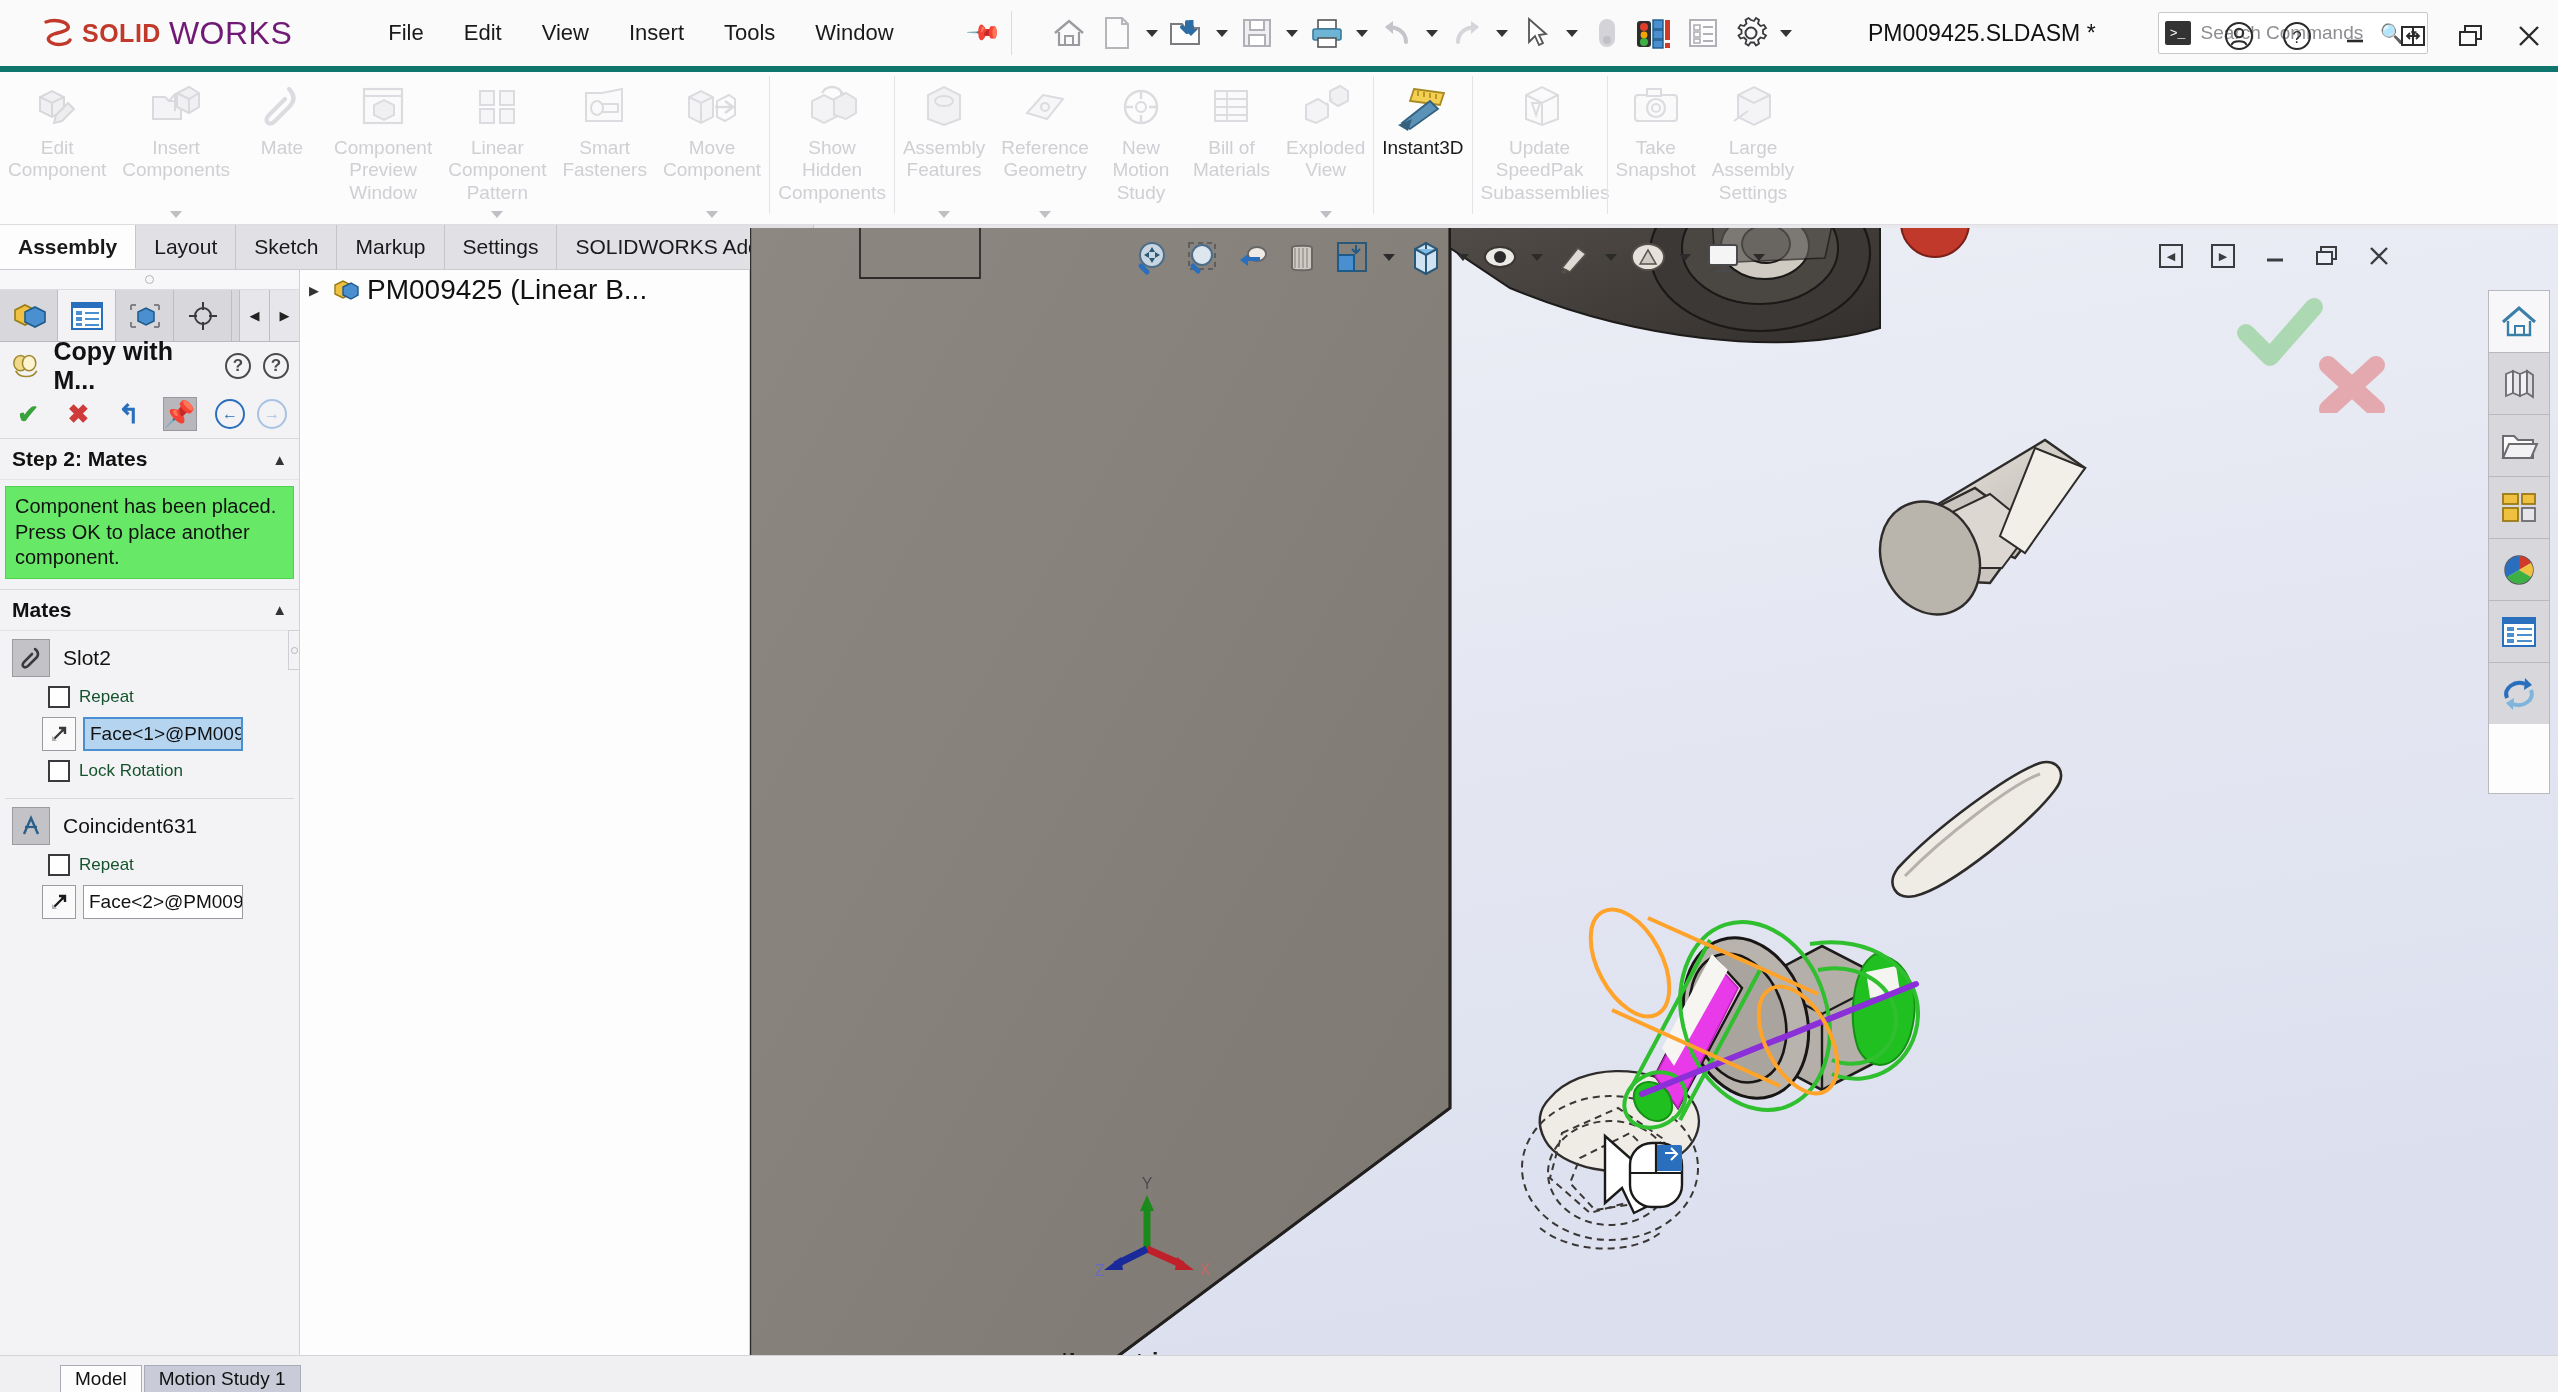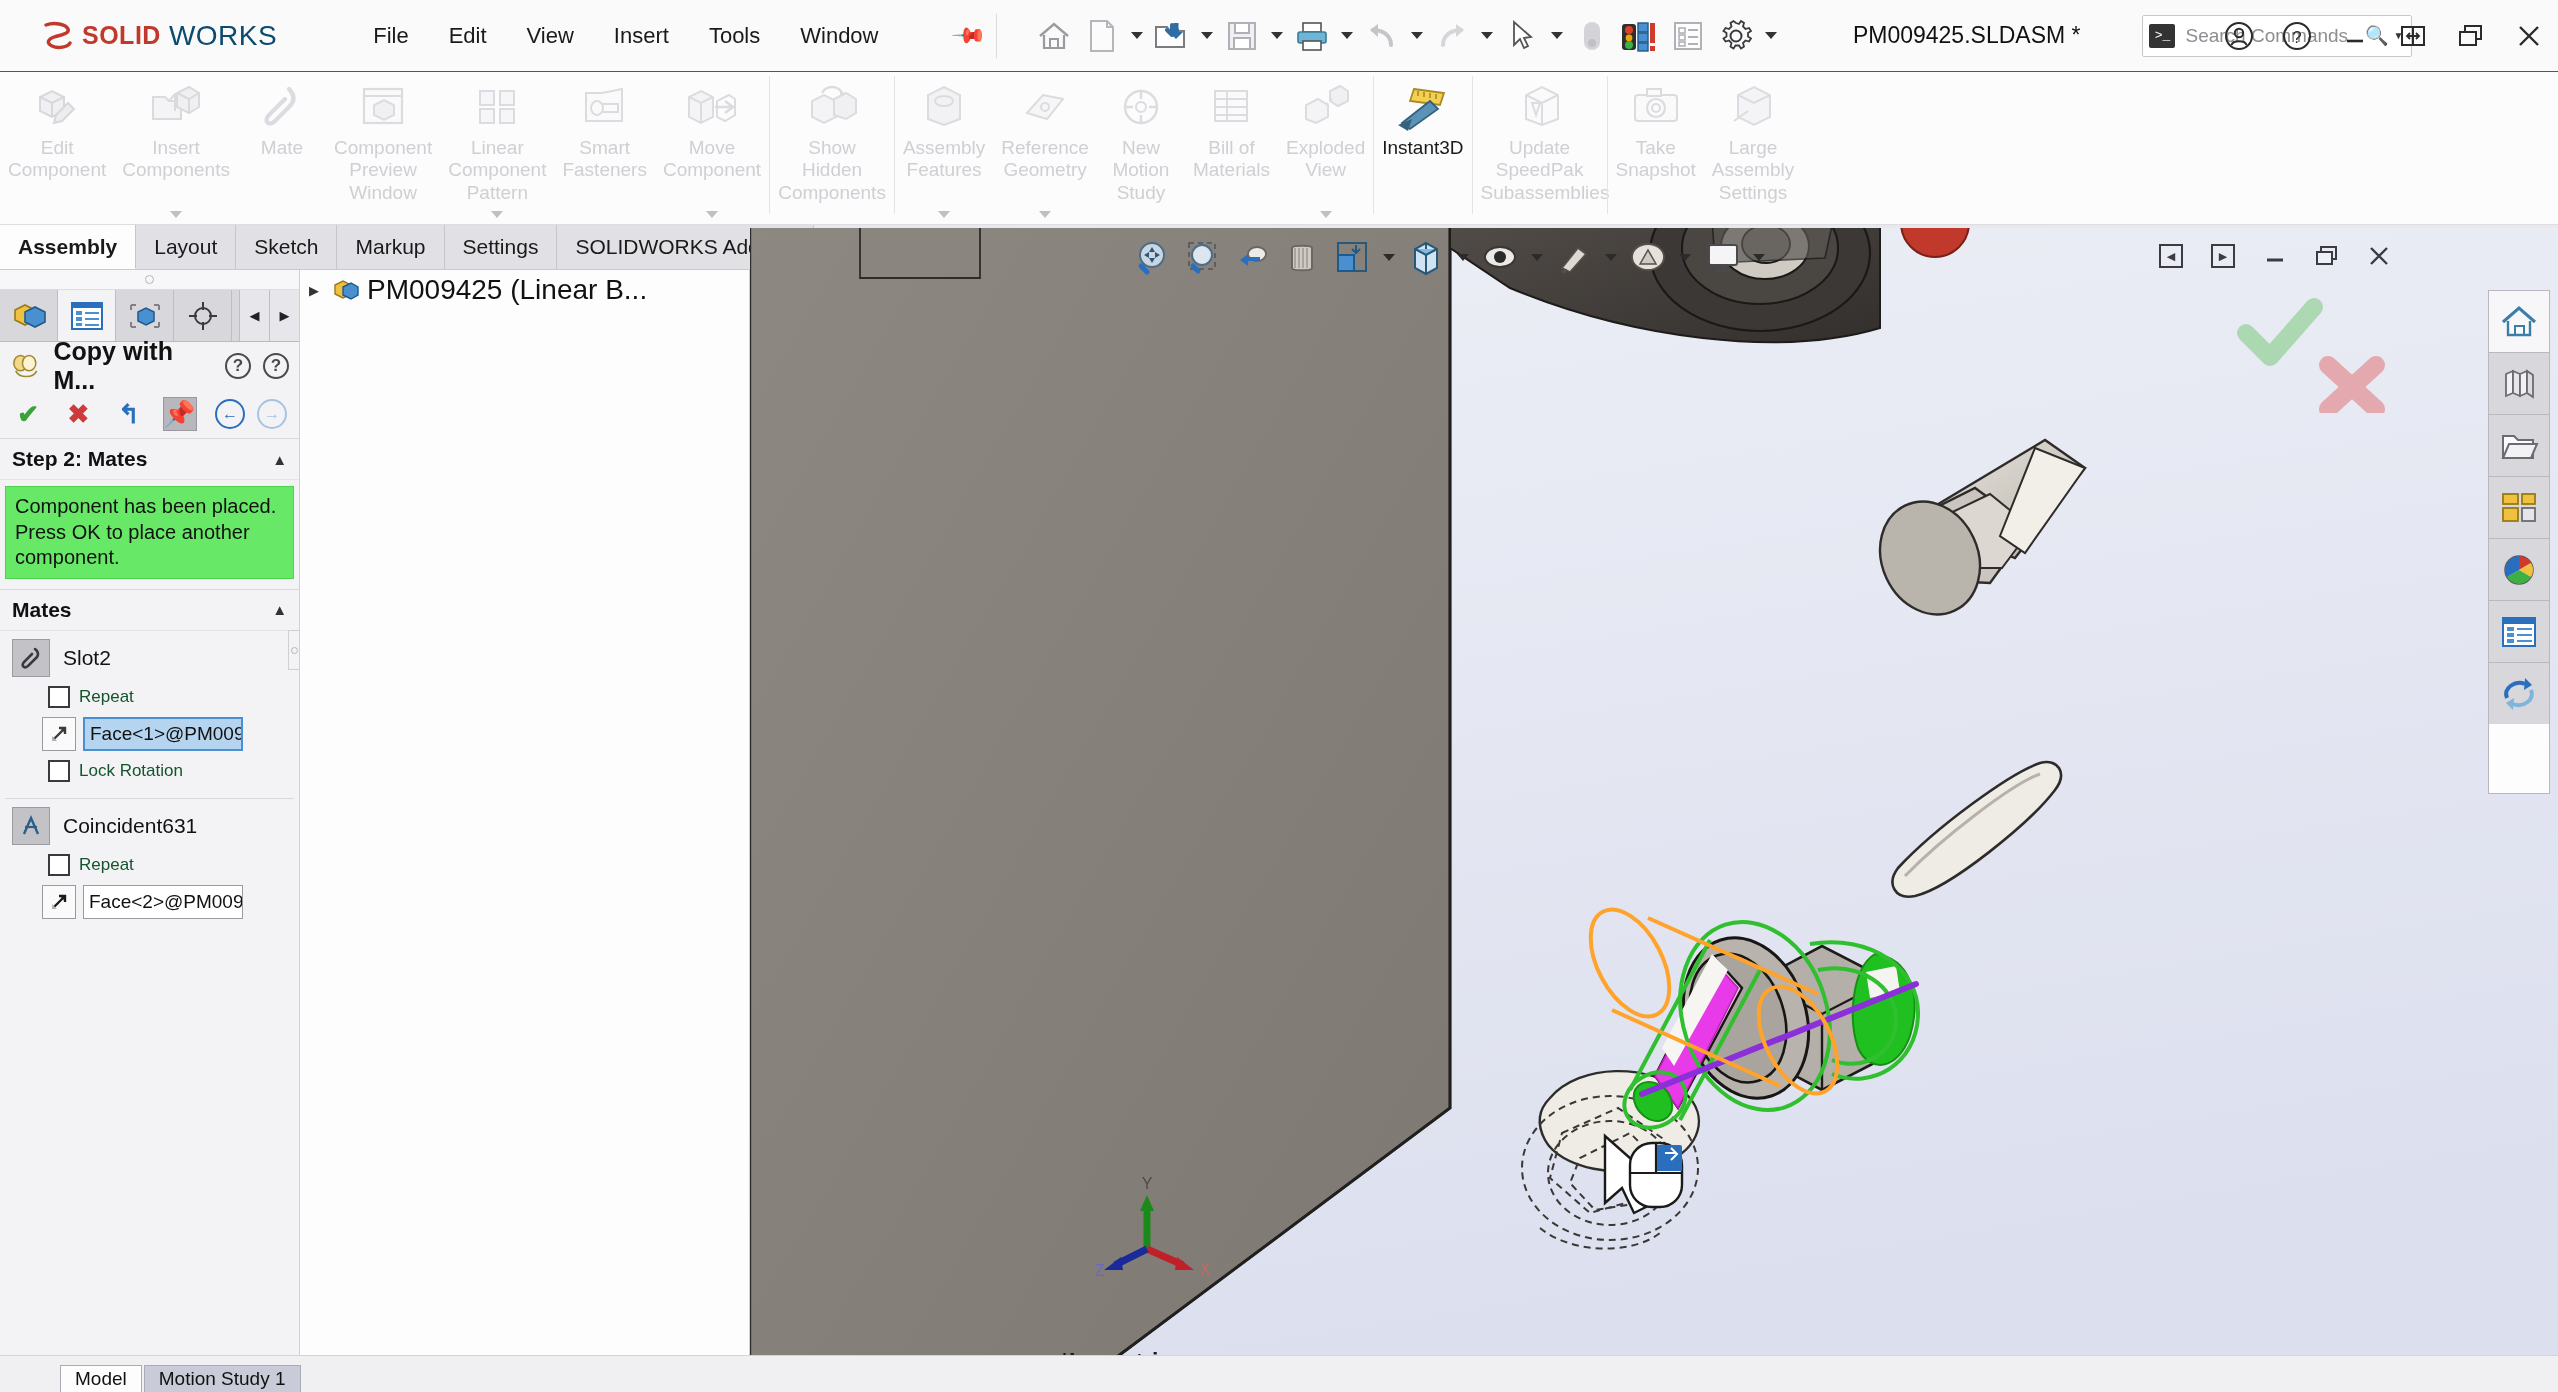--- a/index.html
+++ b/index.html
@@ -8,26 +8,26 @@
     font-family: "Liberation Sans", sans-serif;
     font-size: 21px;
     color:#1a1a1a;
     background:#ffffff;
   }
   .app { position:relative; width:2558px; height:1392px; }
 
   
   .titlebar {
     position:absolute; top:0; left:0; width:2558px; height:72px;
-    background:#fafafa; border-bottom:1px solid #0f766e;
+    background:#fafafa; border-bottom:6px solid #0f766e;
     display:flex; align-items:center;
   }
   .logo { display:flex; align-items:center; margin-left:40px; gap:8px; }
   .logo-solid { font-size:25px; font-weight:bold; color:#c0392b; letter-spacing:0.5px;}
-  .logo-works { font-size:28px; color:#0c4a6e; letter-spacing:0.5px;}
+  .logo-works { font-size:32px; color:#701a75; letter-spacing:0.5px;}
   .menus { display:flex; align-items:center; margin-left:96px; gap:40px; }
   .menu-item { font-size:22px; color:#1a1a1a; cursor:default; }
   .pin-icon { margin-left:36px; color:#8a8a8a; font-size:22px; transform:rotate(45deg); }
 
   .tb-sep { width:1px; height:44px; background:#dcdce0; margin:0 14px; }
   .tbgroup { display:flex; align-items:center; margin-left:20px; gap:2px; }
   .tbtn {
     width:46px; height:46px; display:flex; align-items:center; justify-content:center;
     border-radius:3px; cursor:default;
   }

